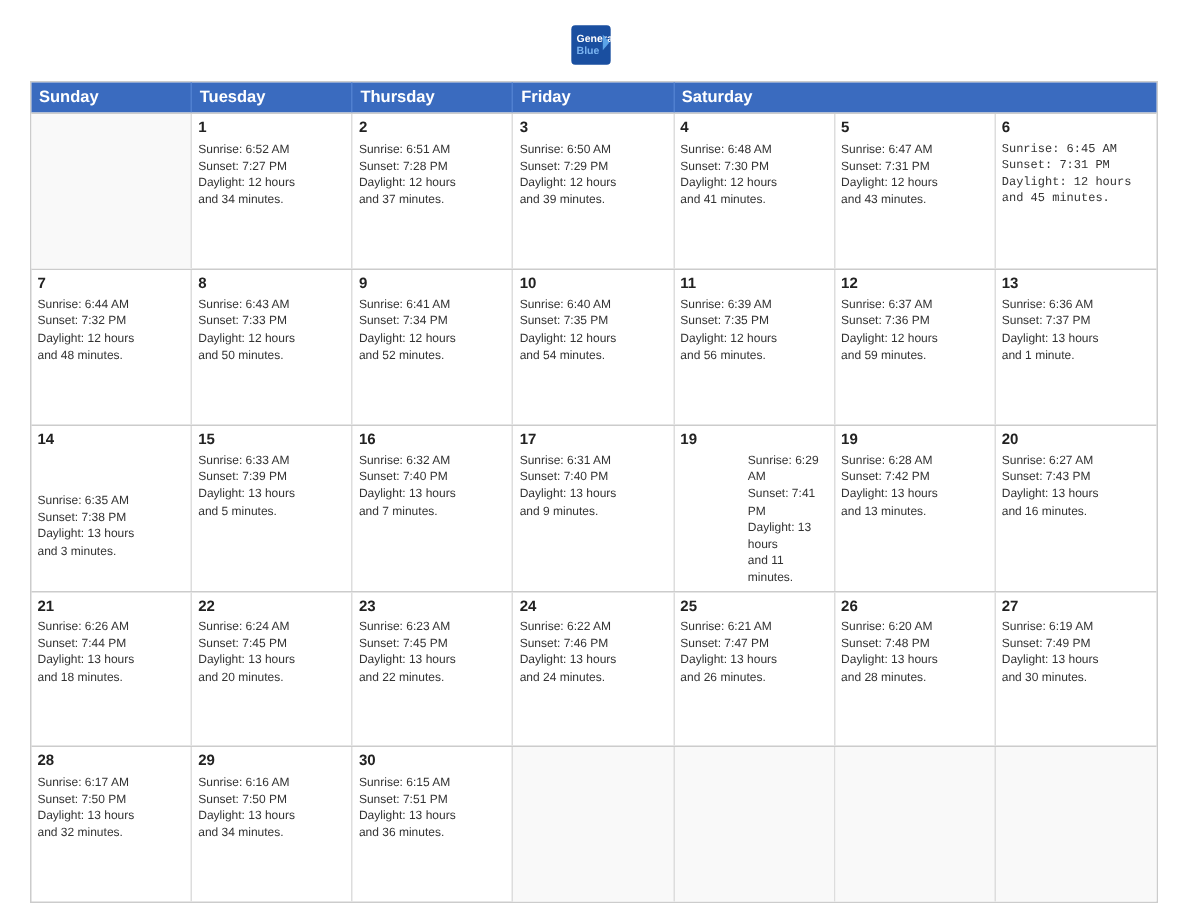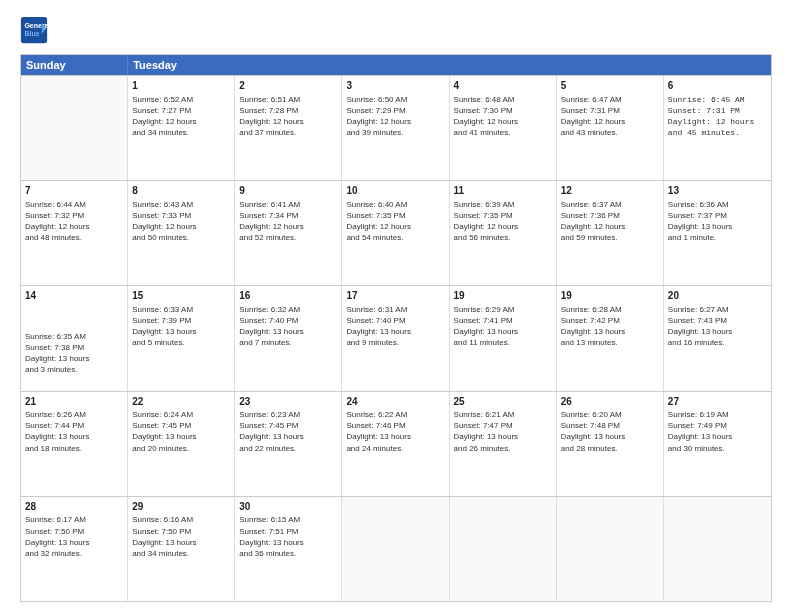--- a/index.html
+++ b/index.html
@@ -9,20 +9,21 @@
       width: 792px;
       height: 612px;
       overflow: hidden;
     }
     .page {
       width: 792px;
       height: 612px;
       padding: 16px 20px 10px 20px;
       display: flex;
       flex-direction: column;
+      align-items: center;
     }
     .header {
       display: flex;
       justify-content: space-between;
       align-items: flex-start;
       margin-bottom: 10px;
     }
     .logo {
       display: flex;
       align-items: center;
@@ -127,20 +128,23 @@
     <div class="title-block">
       <h1></h1>
       <h2></h2>
     </div>
   </div>
 
   <div class="calendar">
     <div class="cal-header">
     <div class="cal-header-cell">Sunday</div>
         <div class="cal-header-cell">Tuesday</div>
+        <div class="cal-header-cell">Thursday</div>
+        <div class="cal-header-cell">Friday</div>
+        <div class="cal-header-cell">Saturday</div>
       </div>
     <div class="cal-body">
     <div class="cal-row">
           <div class="cal-cell empty"></div>
           <div class="cal-cell">
             <span class="day-num">1</span>
             <div class="info" style="white-space: pre-line;">Sunrise: 6:52 AM
 Sunset: 7:27 PM
 Daylight: 12 hours
 and 34 minutes.</div>
@@ -256,21 +260,21 @@
           </div>
           <div class="cal-cell">
             <span class="day-num">17</span>
             <div class="info" style="white-space: pre-line;">Sunrise: 6:31 AM
 Sunset: 7:40 PM
 Daylight: 13 hours
 and 9 minutes.</div>
           </div>
           <div class="cal-cell">
             <span class="day-num">19</span>
-            <div class="info" style="white-space: pre-line;">Sunrise: 6:29 AM
+            <div class="info" style="white-space: pre-line; margin-left: 45px;">Sunrise: 6:29 AM
 Sunset: 7:41 PM
 Daylight: 13 hours
 and 11 minutes.</div>
           </div>
           <div class="cal-cell">
             <span class="day-num">19</span>
             <div class="info" style="white-space: pre-line;">Sunrise: 6:28 AM
 Sunset: 7:42 PM
 Daylight: 13 hours
 and 13 minutes.</div>

